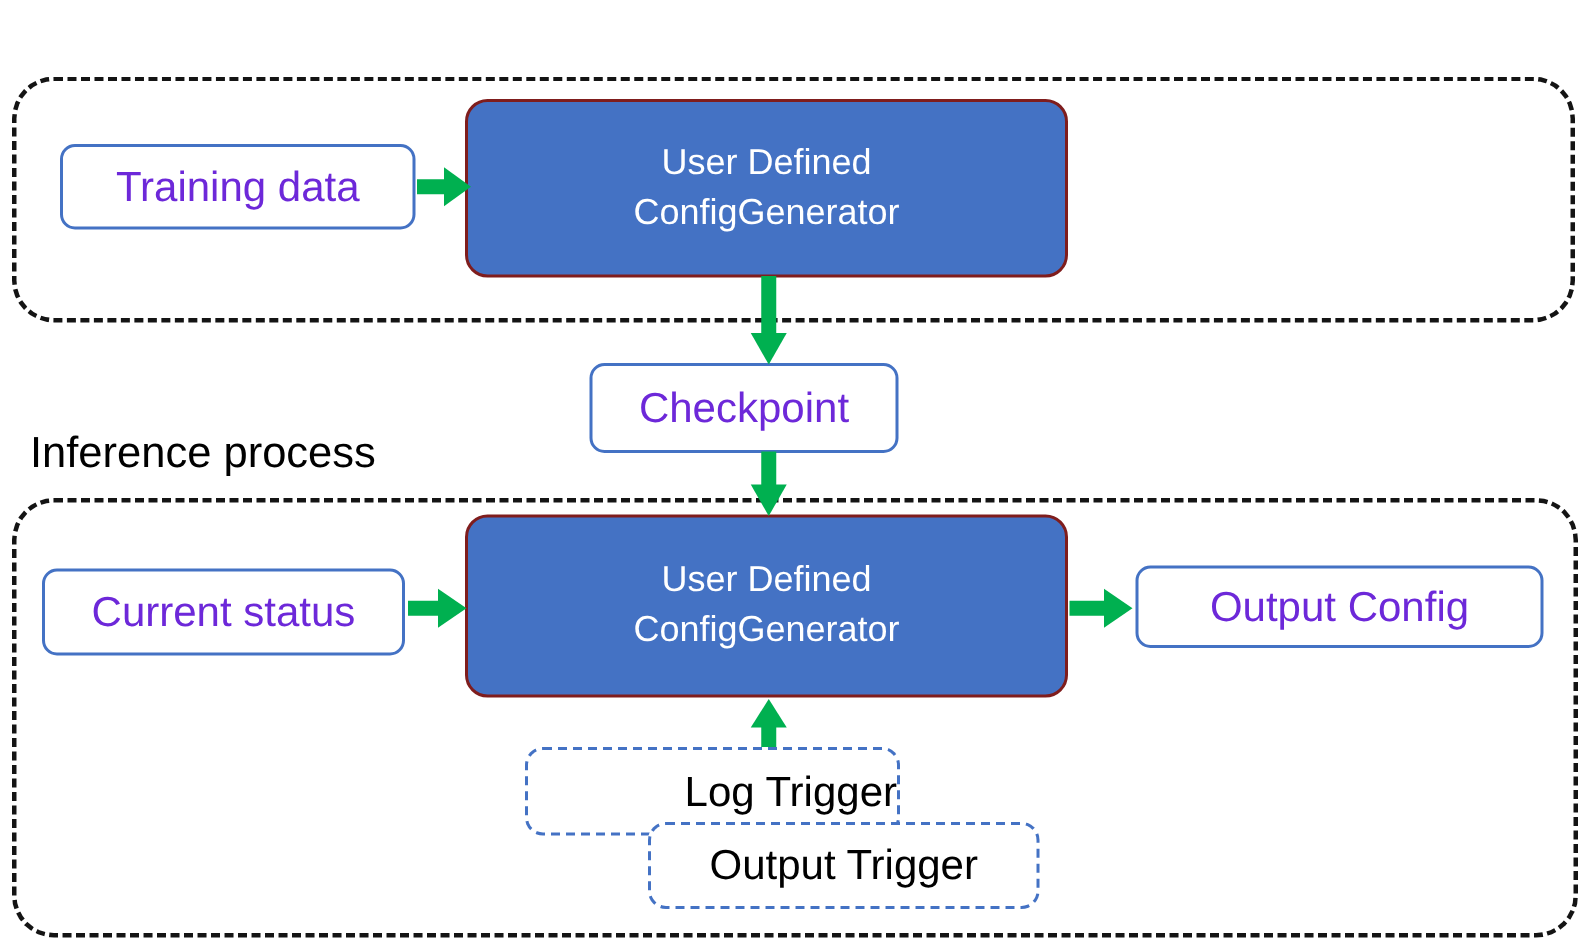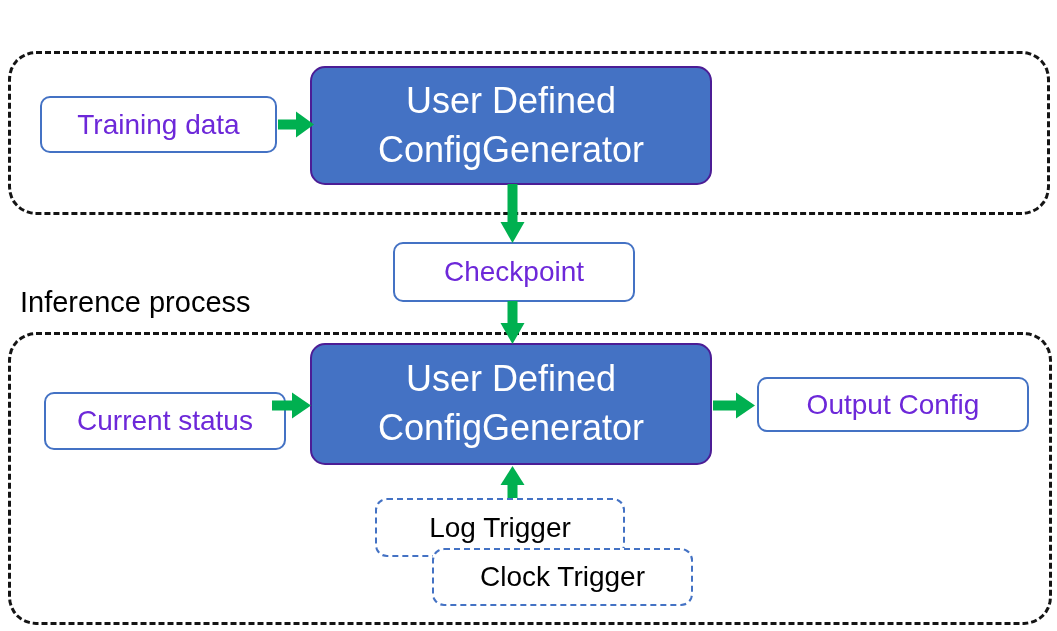--- a/index.html
+++ b/index.html
@@ -46,56 +46,56 @@
     border-radius: 10px;
     display: flex;
     align-items: center;
     justify-content: center;
     font-size: 28px;
     color: #6d28d9;
     white-space: nowrap;
     z-index: 3;
   }
   #training-data-box { left: 40px; top: 96px; width: 237px; height: 57px; }
-  #checkpoint-box   { left: 393px; top: 242px; width: 242px; height: 60px; }
-  #current-status-box { left: 28px; top: 392px; width: 242px; height: 58px; margin-left: 16px; }
+  #checkpoint-box   { left: 393px; top: 242px; width: 206px; height: 60px; }
+  #current-status-box { left: 28px; top: 379px; width: 242px; height: 58px; }
   #output-config-box { left: 757px; top: 377px; width: 272px; height: 55px; }
 
   .blue-box {
     position: absolute;
     background: #4472C4;
-    border: 2px solid #4c1d95;
+    border: 2px solid #7f1d1d;
     border-radius: 15px;
     display: flex;
     flex-direction: column;
     align-items: center;
     justify-content: center;
     color: #ffffff;
-    font-size: 36px;
+    font-size: 24px;
     line-height: 1.36;
     text-align: center;
     white-space: nowrap;
     z-index: 3;
   }
   #generator-box-training { left: 310px; top: 66px; width: 402px; height: 119px; }
   #generator-box-inference { left: 310px; top: 343px; width: 402px; height: 122px; }
 
   .trigger-box {
     position: absolute;
     background: #ffffff;
     border: 2px dashed #4472C4;
     border-radius: 12px;
     display: flex;
     align-items: center;
     justify-content: center;
     font-size: 28px;
     color: #000000;
     white-space: nowrap;
   }
-  #log-trigger-box { left: 375px; top: 498px; width: 250px; height: 59px; z-index: 3; }
+  #log-trigger-box { left: 350px; top: 498px; width: 250px; height: 59px; z-index: 3; justify-content: flex-end; }
   #clock-trigger-box { left: 432px; top: 548px; width: 261px; height: 58px; z-index: 4; }
 
   #arrow-layer {
     position: absolute;
     left: 0; top: 0;
     width: 1057px;
     height: 631px;
     z-index: 10;
     pointer-events: none;
   }
@@ -136,21 +136,21 @@
 
   <div class="white-box" id="output-config-box">
     <span>Output Config</span>
   </div>
 
   <div class="trigger-box" id="log-trigger-box">
     <span>Log Trigger</span>
   </div>
 
   <div class="trigger-box" id="clock-trigger-box">
-    <span>Clock Trigger</span>
+    <span>Output Trigger</span>
   </div>
 
   <svg id="arrow-layer" viewBox="0 0 1057 631" xmlns="http://www.w3.org/2000/svg">
 
     <g fill="#00B050">
       <rect x="278" y="119.5" width="19" height="10"></rect>
       <polygon points="296,111.5 296,137.5 314,124.5"></polygon>
     </g>
 
     <g fill="#00B050">

